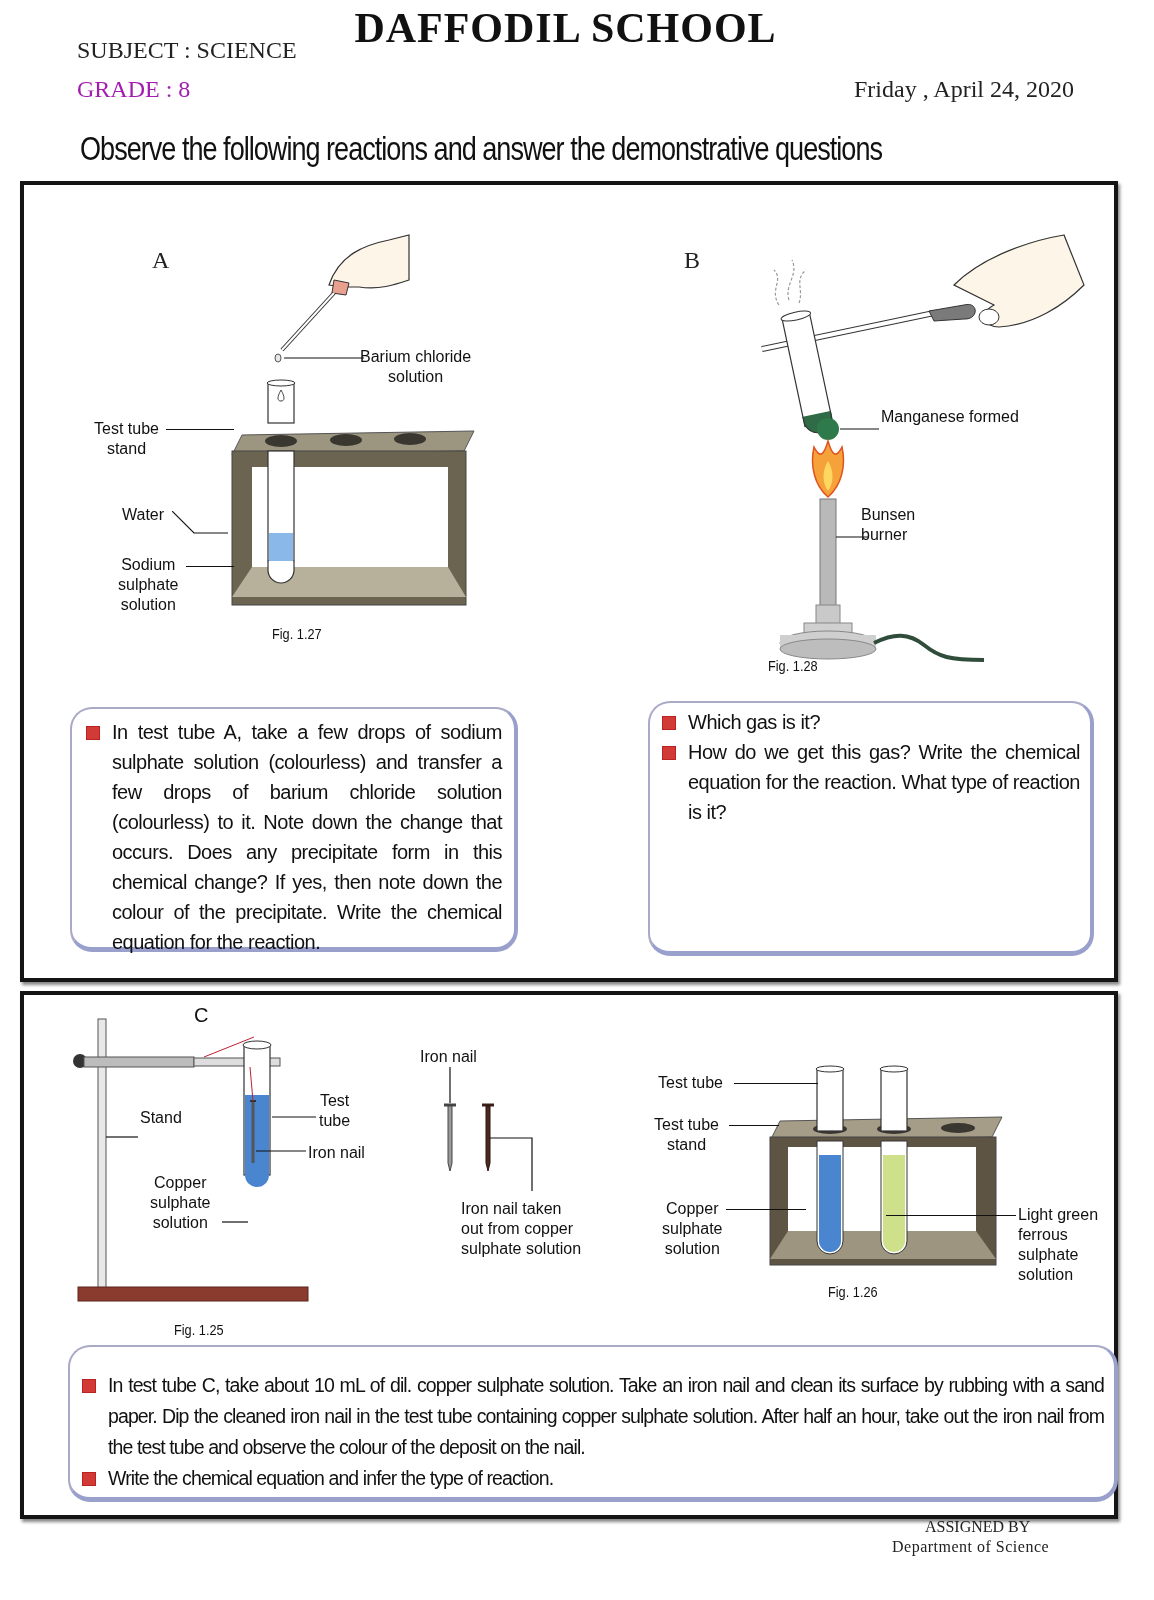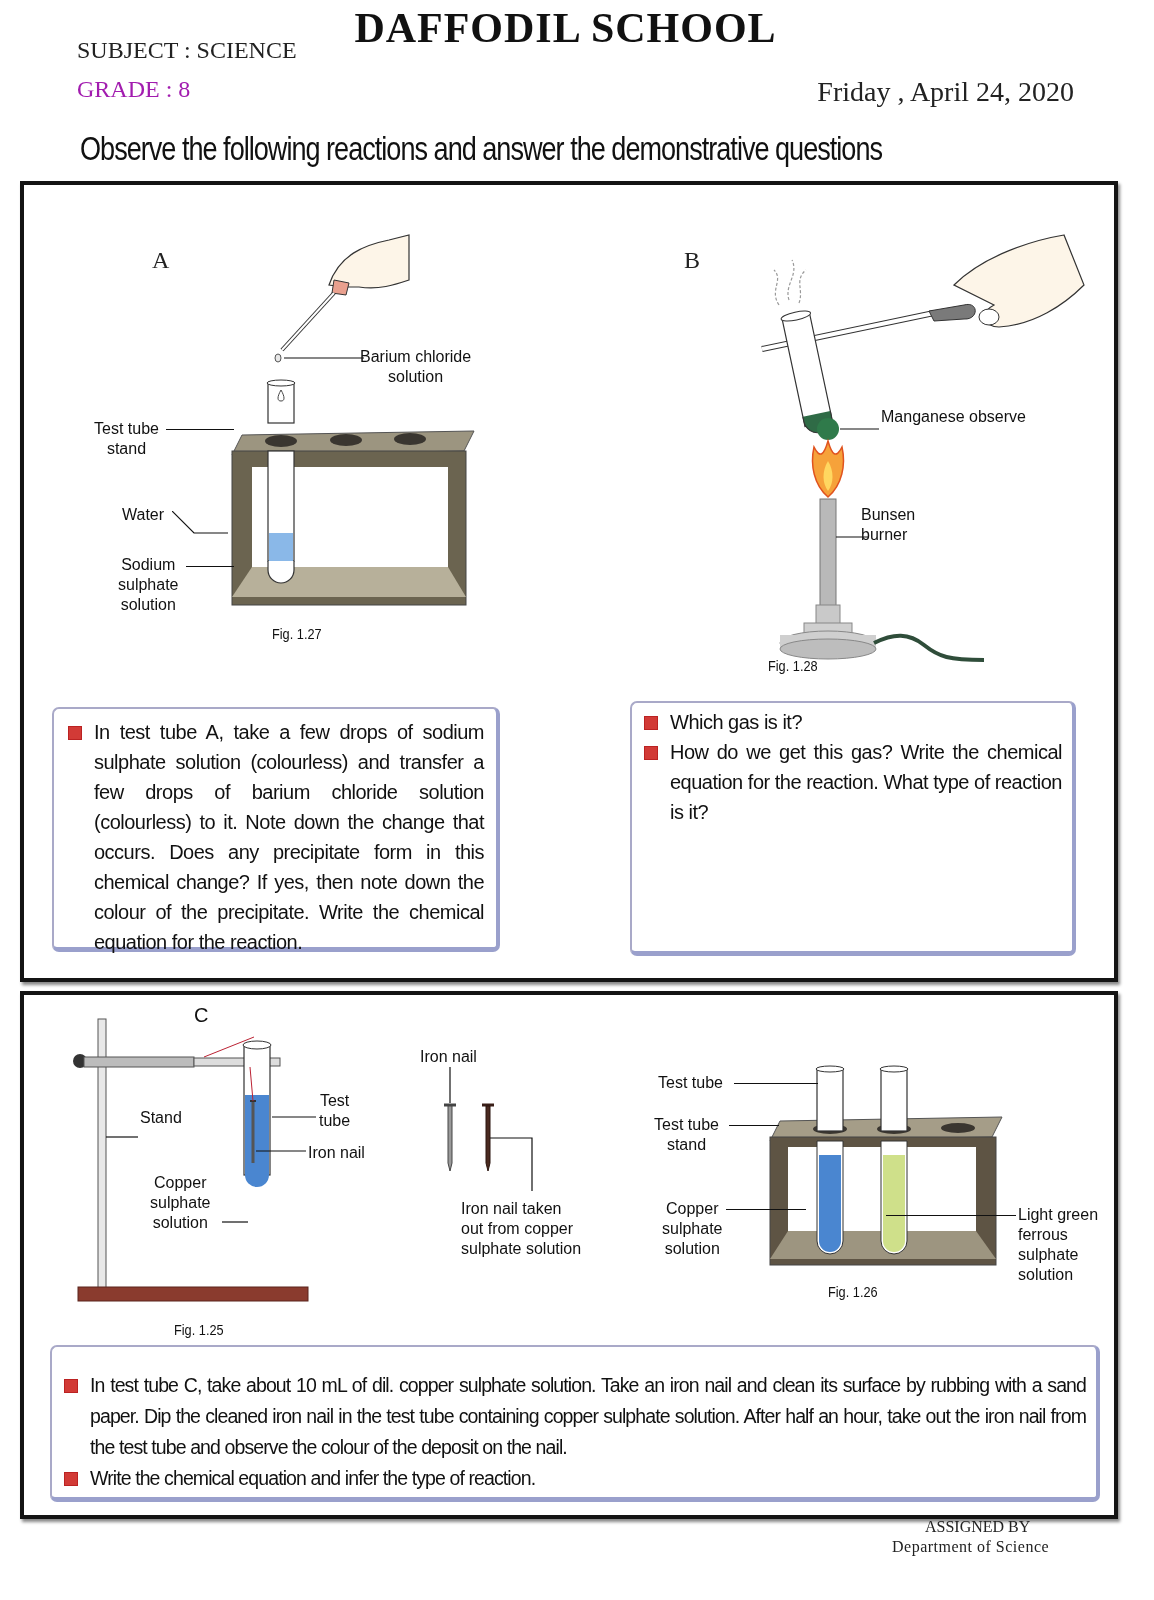--- a/index.html
+++ b/index.html
@@ -1,33 +1,33 @@
 <!DOCTYPE html>
 <html><head>
 <meta charset="utf-8">
 <style>
   html, body { margin: 0; padding: 0; background: #ffffff; }
   body { width: 1154px; height: 1600px; position: relative; overflow: hidden; font-family: "Liberation Sans", sans-serif; color: #111; }
 
   .school-title { position: absolute; left: 0; width: 1131px; top: 4px; text-align: center; font-family: "Liberation Serif", serif; font-weight: bold; font-size: 42px; letter-spacing: 1px; color: #111; }
   .subject { position: absolute; left: 77px; top: 37px; font-family: "Liberation Serif", serif; font-size: 24px; color: #222; }
   .grade { position: absolute; left: 77px; top: 76px; font-family: "Liberation Serif", serif; font-size: 24px; color: #a21caf; }
-  .date { position: absolute; right: 80px; top: 76px; font-family: "Liberation Serif", serif; font-size: 28px; color: #222; }
+  .date { position: absolute; right: 80px; top: 76px; font-family: "Liberation Serif", serif; font-size: 24px; color: #222; }
   .instruction { position: absolute; left: 80px; top: 130px; font-family: "Liberation Sans Narrow", "Liberation Sans", sans-serif; font-size: 33px; letter-spacing: -1.2px; color: #111; transform: scaleX(0.82); transform-origin: left; white-space: nowrap; }
 
   .frame { position: absolute; border: 4px solid #141414; box-shadow: 2px 3px 3px #888; background: #fff; }
   #frame1 { left: 20px; top: 181px; width: 1090px; height: 793px; }
   #frame2 { left: 20px; top: 991px; width: 1090px; height: 520px; }
 
   .abs { position: absolute; }
   .lbl { position: absolute; font-family: "Liberation Sans", sans-serif; font-size: 16px; line-height: 20px; color: #111; }
   .figcap { position: absolute; font-family: "Liberation Sans", sans-serif; font-size: 15px; color: #111; transform: scaleX(0.85); transform-origin: left; }
   .letter { position: absolute; font-family: "Liberation Serif", serif; font-size: 24px; color: #222; }
 
-  .qbox { position: absolute; border: 2px solid #a9a9c8; border-radius: 7px; border-right: 4px solid #9aa0cc; border-bottom: 5px solid #9aa0cc; background: #fff; }
+  .qbox { position: absolute; border: 2px solid #a9a9c8; border-radius: 22px; border-right: 4px solid #9aa0cc; border-bottom: 5px solid #9aa0cc; background: #fff; margin-left: 18px; }
   .qlist { list-style: none; margin: 0; padding: 0; }
   .qlist li { position: relative; padding-left: 34px; font-family: "Liberation Sans", sans-serif; font-size: 20px; line-height: 30px; color: #111; text-align: justify; letter-spacing: -0.5px; }
   .qlist li .bullet { position: absolute; left: 8px; top: 9px; width: 12px; height: 12px; background: #d23a36; border: 1px solid #b22; }
 
   .qc li { font-size: 19.5px; letter-spacing: -0.9px; line-height: 31px; }
 
   .footer1 { position: absolute; left: 925px; top: 1518px; font-family: "Liberation Serif", serif; font-size: 16px; color: #222; }
   .footer2 { position: absolute; left: 892px; top: 1538px; font-family: "Liberation Serif", serif; font-size: 16px; letter-spacing: 0.5px; color: #222; }
 </style>
 </head>
@@ -121,21 +121,21 @@
     <rect x="76" y="284" width="16" height="110" fill="#b9b9b9" stroke="#777"></rect>
     <rect x="72" y="390" width="24" height="20" fill="#c9c9c9" stroke="#888"></rect>
     <rect x="60" y="408" width="48" height="12" fill="#d0d0d0" stroke="#888"></rect>
     <ellipse cx="84" cy="428" rx="48" ry="12" fill="#cfcfcf" stroke="#888"></ellipse>
     <rect x="36" y="420" width="96" height="14" fill="#cfcfcf"></rect>
     <ellipse cx="84" cy="434" rx="48" ry="10" fill="#bdbdbd" stroke="#888"></ellipse>
     <path d="M130 428 C 150 418, 165 418, 180 430 C 195 442, 205 445, 240 445" fill="none" stroke="#2f4d3a" stroke-width="4"></path>
     <line x1="92" y1="322" x2="125" y2="322" stroke="#111" stroke-width="1.2"></line>
   </svg>
 
-  <div class="lbl" style="left:857px; top:222px;">Manganese observe</div>
+  <div class="lbl" style="left:857px; top:222px;">Manganese formed</div>
   <div class="lbl" style="left:837px; top:320px; text-align:left;">
     <div>Bunsen</div>
     <div>burner</div>
   </div>
   <div class="figcap" style="left:744px; top:472px;">Fig. 1.28</div>
 
   <div class="qbox" style="left:28px; top:522px; width:442px; height:238px;">
     <ul class="qlist" style="padding:8px 12px 0 6px;">
       <li><span class="bullet"></span><span>In test tube A, take a few drops of sodium sulphate solution (colourless) and transfer a few drops of barium chloride solution (colourless) to it. Note down the change that occurs. Does any precipitate form in this chemical change? If yes, then note down the colour of the precipitate. Write the chemical equation for the reaction.</span></li>
     </ul>

